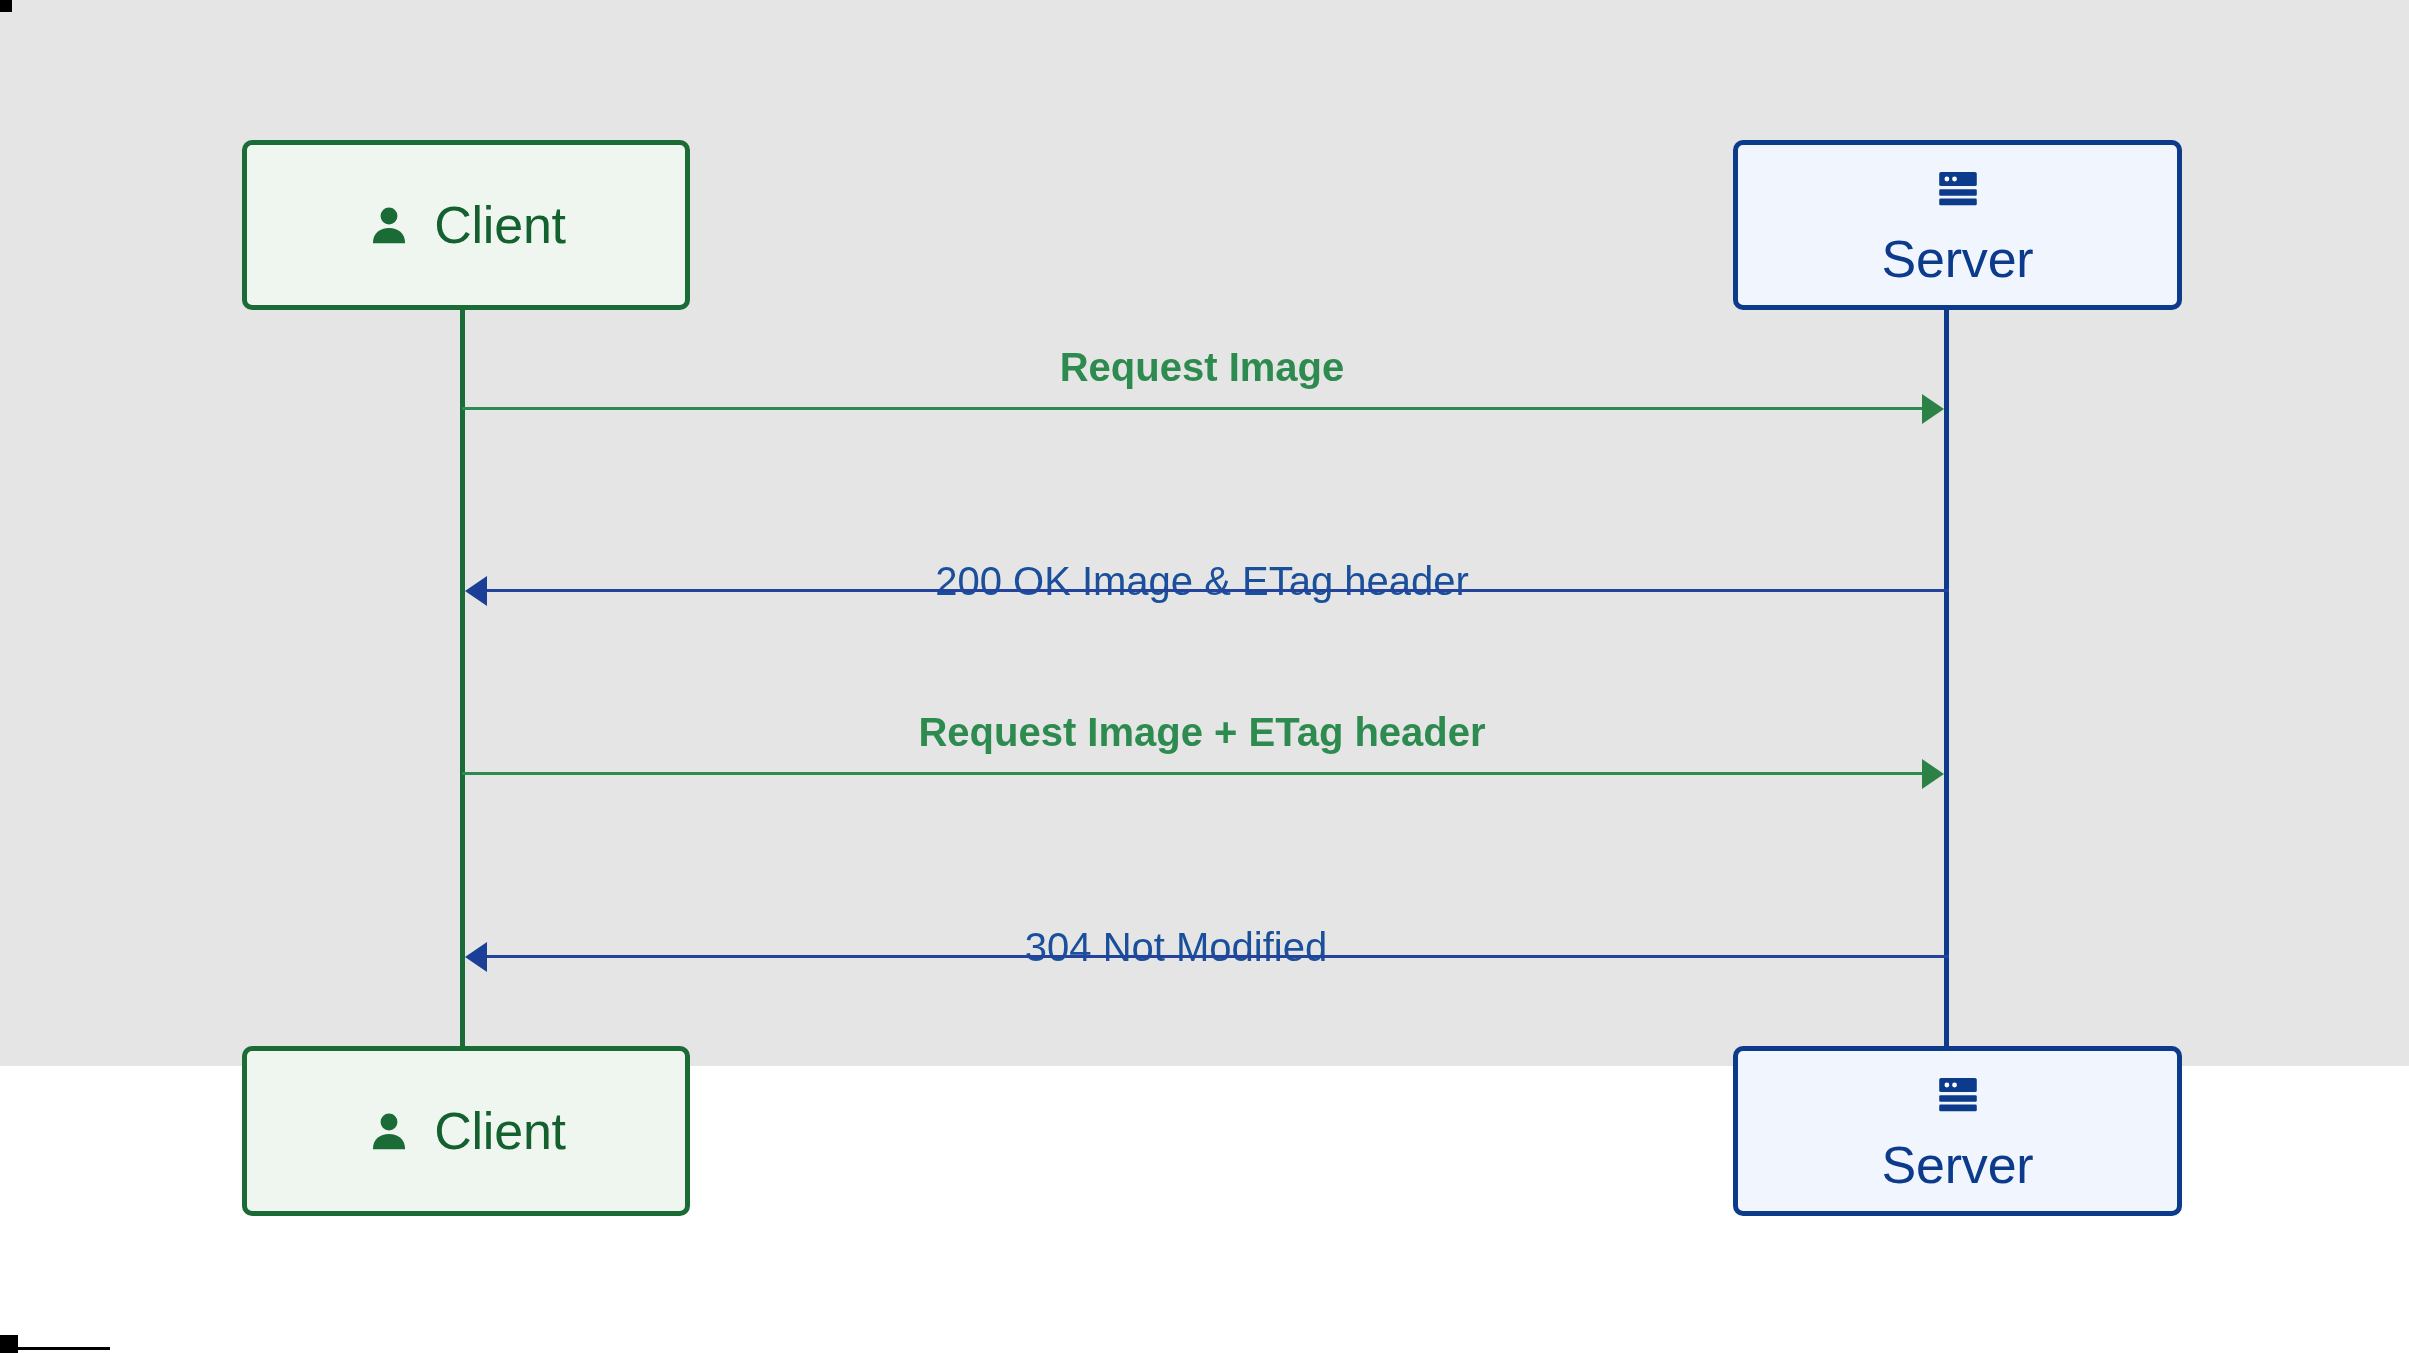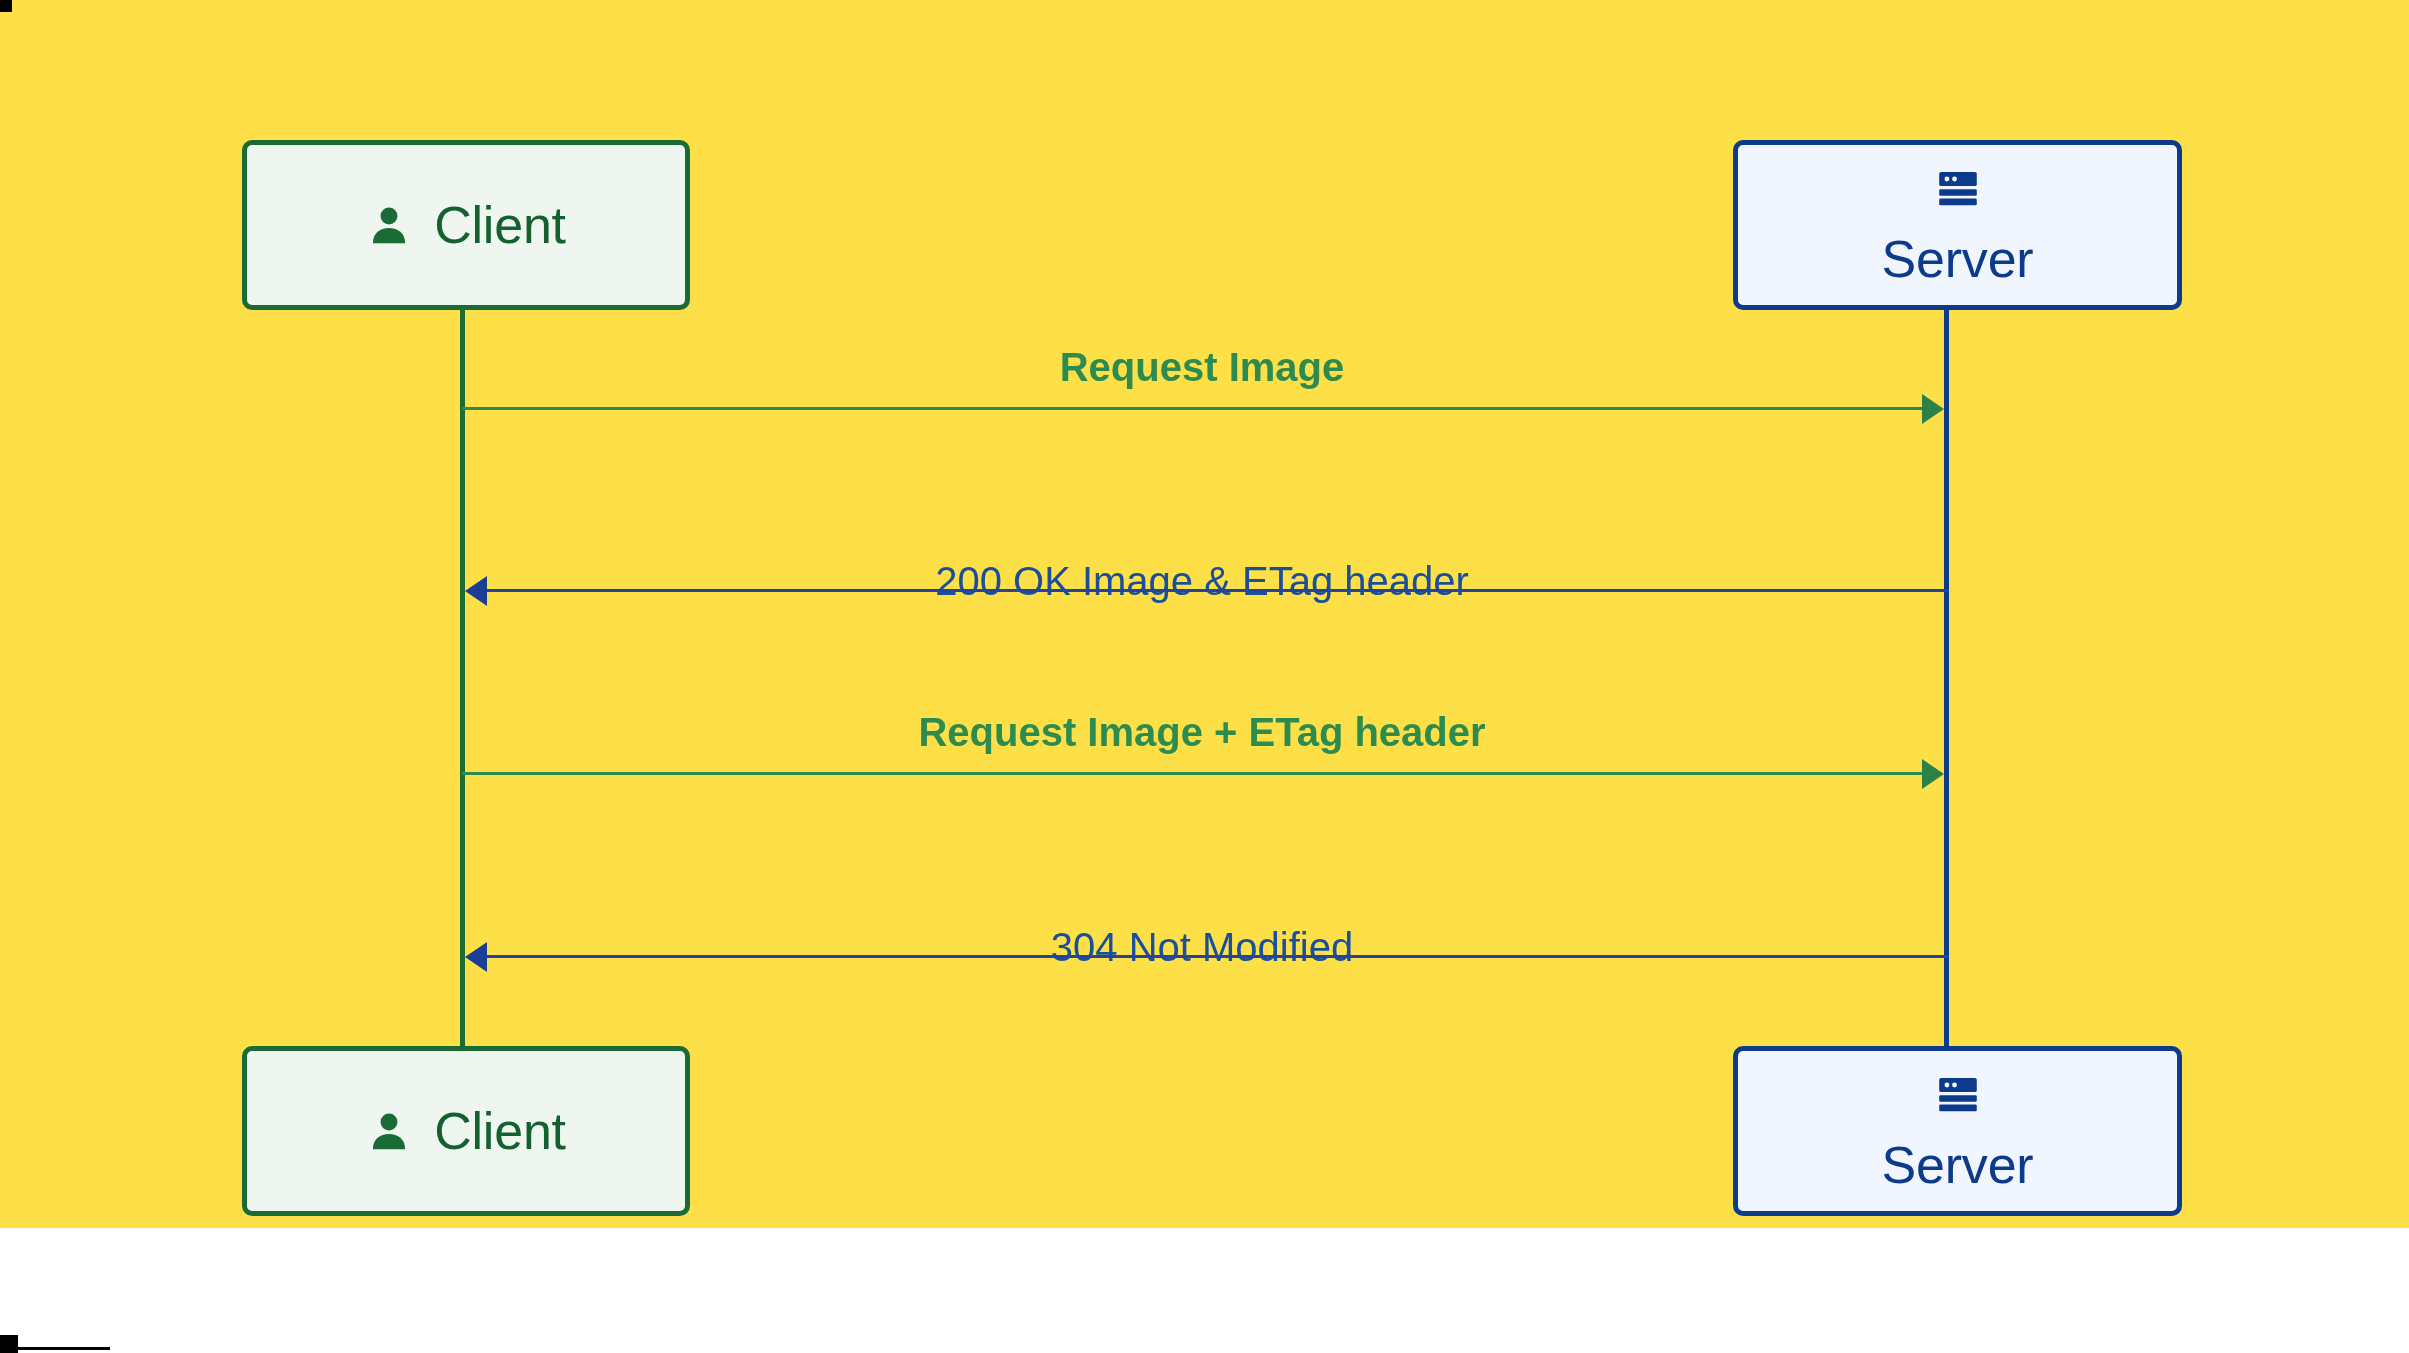--- a/index.html
+++ b/index.html
@@ -12,22 +12,22 @@
     height: 1353px;
     position: relative;
     overflow: hidden;
     font-family: "Liberation Sans", sans-serif;
   }
 
   #diagram-canvas {
     position: absolute;
     left: 0; top: 0;
     width: 2409px;
-    height: 1228px;
-    background: #fde047;
+    height: 1066px;
+    background: #e5e5e5;
   }
 
   
   .artifact-square {
     position: absolute;
     background: #000000;
   }
   .artifact-line {
     position: absolute;
     background: #000000;
@@ -161,21 +161,21 @@
     <div class="arrowhead left-blue" style="left:465px; top:576px;"></div>
   </div>
 
   <div class="message">
     <div class="message-label green" style="left:1202px; top:712px;">Request Image + ETag header</div>
     <div class="message-line green" style="left:462px; top:772px; width:1460px;"></div>
     <div class="arrowhead right-green" style="left:1922px; top:759px;"></div>
   </div>
 
   <div class="message">
-    <div class="message-label blue" style="left:1202px; top:895px;">304 Not Modified</div>
+    <div class="message-label blue" style="left:1176px; top:895px;">304 Not Modified</div>
     <div class="message-line blue" style="left:487px; top:955px; width:1462px;"></div>
     <div class="arrowhead left-blue" style="left:465px; top:942px;"></div>
   </div>
 
   <div class="participant-box client" style="left:242px; top:1046px; width:448px; height:170px;">
     <span class="participant-icon">
       <svg viewBox="0 0 24 24" width="46" height="46" aria-hidden="true">
         <circle cx="12" cy="7.3" r="4.4" fill="#1a6b35"></circle>
         <path d="M3.6 21.5 C3.6 16.3 7.3 13.6 12 13.6 C16.7 13.6 20.4 16.3 20.4 21.5 Z" fill="#1a6b35"></path>
       </svg>

